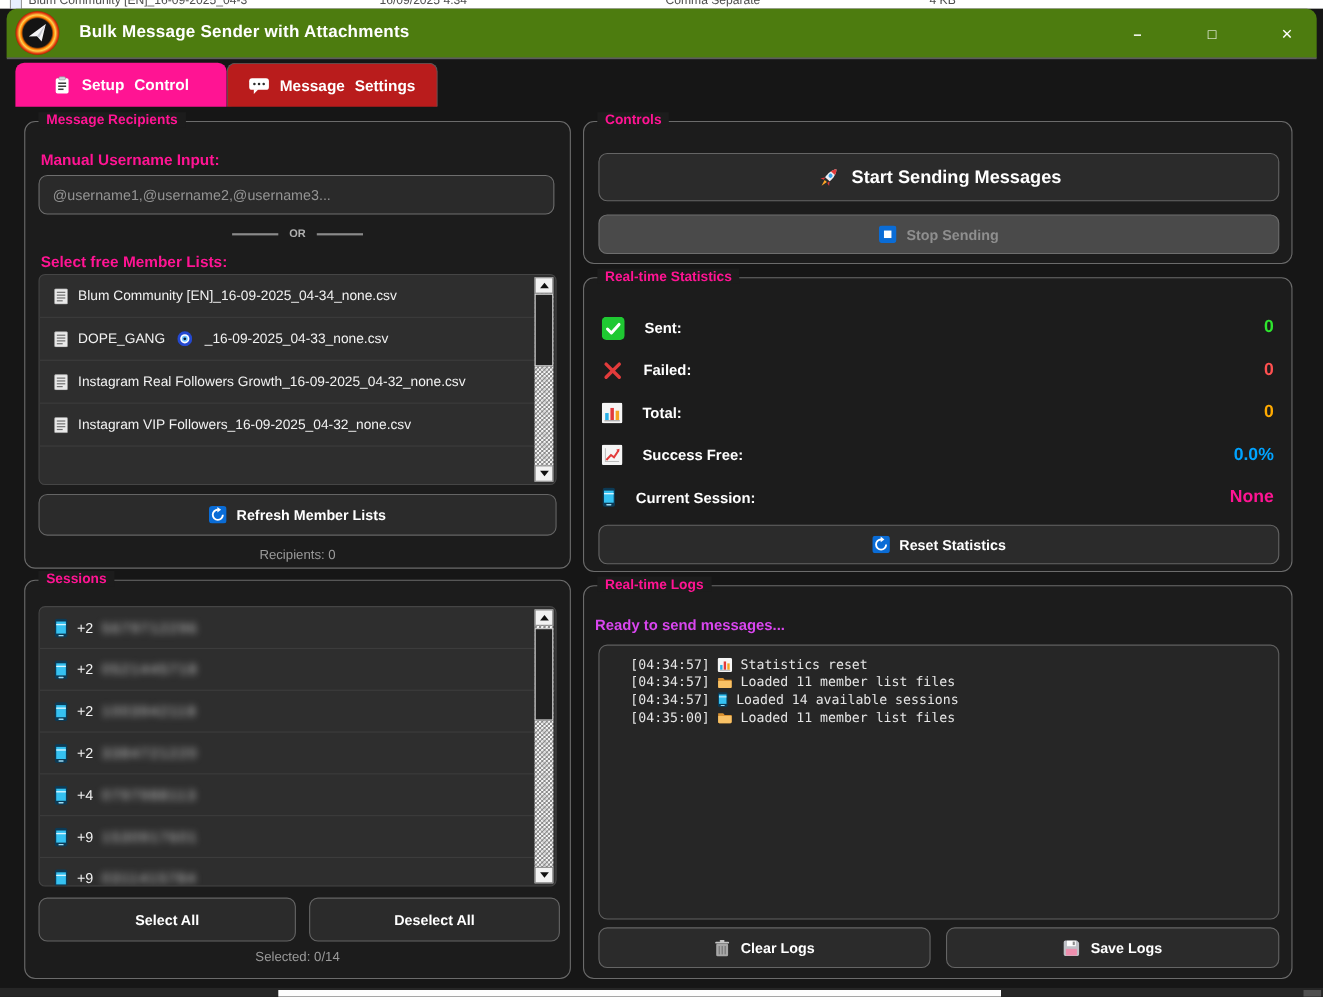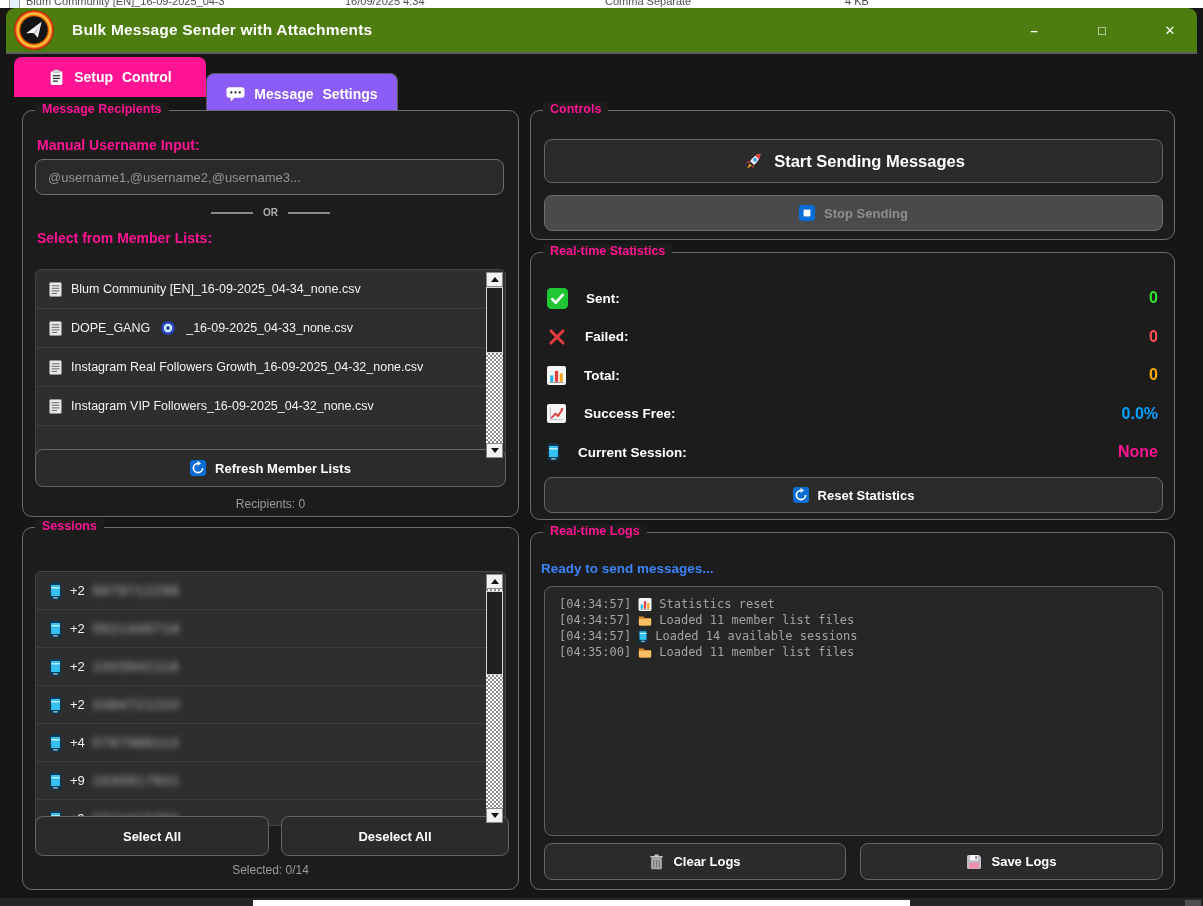--- a/index.html
+++ b/index.html
@@ -25,39 +25,39 @@
     color:#fff;font-size:15.5px;font-weight:bold;letter-spacing:.2px;}
   .winbtns{position:absolute;right:16px;top:0;height:44px;display:flex;align-items:center;gap:46px;}
   .winbtn{width:22px;height:22px;display:flex;align-items:center;justify-content:center;
     color:#fff;font-size:13px;cursor:default;}
   .winbtn.mini{font-weight:bold;}
   
   .tabs{position:absolute;left:14px;top:49px;height:40px;display:flex;}
   .tab{width:192px;height:40px;display:flex;align-items:center;justify-content:center;gap:9px;
     font-size:14px;font-weight:bold;color:#fff;border-radius:8px 8px 0 0;box-sizing:border-box;word-spacing:5px;}
   .tab-active{background:#ff1493;}
-  .tab-idle{background:#8b5cf6;border:1px solid #5a5a5a;border-bottom:none;margin-top:16px;}
+  .tab-idle{background:#b91c1c;border:1px solid #5a5a5a;border-bottom:none;}
   
   .group{position:absolute;background:#1c1c1c;border:1px solid #6b6b6b;border-radius:10px;box-sizing:border-box;}
   .gtitle{position:absolute;top:-9px;left:12px;background:#1c1c1c;padding:0 7px;
     color:#ff1493;font-size:12.5px;font-weight:bold;white-space:nowrap;}
   .plabel{position:absolute;color:#ff1493;font-size:14px;font-weight:bold;}
   .graytxt{position:absolute;color:#9a9a9a;font-size:12px;width:100%;text-align:center;}
   
   .tinput{position:absolute;left:12px;width:469px;height:36px;background:#2a2a2a;border:1px solid #6e6e6e;
     border-radius:8px;color:#f0f0f0;font-size:13px;padding:0 12px;box-sizing:border-box;font-family:"Liberation Sans",sans-serif;}
   .tinput::placeholder{color:#949494;}
   .btn{background:#2b2b2b;border:1px solid #656565;border-radius:8px;color:#fff;font-weight:bold;
     font-size:13px;display:flex;align-items:center;justify-content:center;gap:9px;box-sizing:border-box;cursor:default;}
   .btn-disabled{background:#4a4a4a;color:#8f8f8f;border-color:#6e6e6e;}
   .ordiv{position:absolute;left:0;width:100%;display:flex;align-items:center;justify-content:center;gap:10px;
     color:#b0b0b0;font-weight:bold;font-size:10px;}
   .ordiv::before,.ordiv::after{content:"";width:42px;height:2px;background:#8a8a8a;}
   
-  .list{position:absolute;background:#2e2e2e;border:1px solid #454545;border-radius:6px;overflow:hidden;box-sizing:border-box;margin-top:20px;}
+  .list{position:absolute;background:#2e2e2e;border:1px solid #454545;border-radius:6px;overflow:hidden;box-sizing:border-box;}
   .mrow{height:38px;display:flex;align-items:center;gap:9px;padding:0 13px;border-bottom:1px solid #3c3c3c;
     color:#f2f2f2;font-size:12.5px;white-space:nowrap;}
   .srow{height:37px;display:flex;align-items:center;gap:8px;padding:0 13px;border-bottom:1px solid #3c3c3c;
     color:#f2f2f2;font-size:13px;white-space:nowrap;}
   .blurred{filter:blur(3.2px);color:#d0d0d0;letter-spacing:1.5px;font-size:13px;}
   
   .vsb{position:absolute;top:2px;right:2px;width:17px;display:flex;flex-direction:column;z-index:3;}
   .sb-btn{height:15px;background:#f2f2f2;border:1px solid #8a8a8a;box-sizing:border-box;
     display:flex;align-items:center;justify-content:center;}
   .sb-btn.up::after{content:"";border-left:4px solid transparent;border-right:4px solid transparent;border-bottom:5px solid #111;}
@@ -65,23 +65,23 @@
   .sb-track{flex:1;position:relative;background-color:#8a8a8a;
     background-image:linear-gradient(45deg,#fff 25%,transparent 25%,transparent 75%,#fff 75%),
                      linear-gradient(45deg,#fff 25%,transparent 25%,transparent 75%,#fff 75%);
     background-size:4px 4px;background-position:0 0,2px 2px;}
   .sb-thumb{position:absolute;left:0;width:100%;background:#1f1f1f;border:1px solid #d6d6d6;box-sizing:border-box;}
   
   .stat{height:38.5px;display:flex;align-items:center;padding:0 16px;}
   .stat .slabel{margin-left:18px;color:#fff;font-weight:bold;font-size:13.5px;}
   .stat .svalue{margin-left:auto;font-weight:bold;font-size:16px;}
   
-  .log-status{position:absolute;color:#3b82f6;font-weight:bold;font-size:13.5px;}
+  .log-status{position:absolute;color:#d946ef;font-weight:bold;font-size:13.5px;}
   .logbox{position:absolute;background:#262626;border:1px solid #606060;border-radius:8px;
-    padding:9px 14px;font-family:"DejaVu Sans Mono",monospace;font-size:12px;color:#a3a3a3;
+    padding:9px 28px;font-family:"DejaVu Sans Mono",monospace;font-size:12px;color:#e5e5e5;
     box-sizing:border-box;overflow:hidden;}
   .logline{display:flex;align-items:center;gap:7px;height:16px;}
   .logline .ltime{white-space:pre;}
   .ic{flex:none;display:inline-block;}
   .ic-clip{width:17px;height:17px;} .ic-bubble{width:19px;height:16px;}
   .ic-doc{width:13px;height:15px;} .ic-nazar{width:14px;height:14px;margin:0 2px;}
   .ic-refresh{width:16px;height:16px;} .ic-stop{width:16px;height:16px;}
   .ic-rocket{width:23px;height:23px;} .ic-check{width:21px;height:21px;}
   .ic-cross{width:20px;height:20px;} .ic-bars{width:19px;height:19px;}
   .ic-chartup{width:19px;height:19px;} .ic-phone{width:13px;height:18px;}
@@ -232,21 +232,21 @@
     </div>
   </div>
 
   <div class="group" style="left:22px;top:102px;width:497px;height:407px;">
     <div class="gtitle">Message Recipients</div>
     <div class="plabel" style="left:14px;top:26px;">Manual Username Input:</div>
     <input class="tinput" style="top: 48px;" placeholder="@username1,@username2,@username3...">
     <div class="ordiv" style="top:96px;">
       <span>OR</span>
     </div>
-    <div class="plabel" style="left:14px;top:119px;">Select from Member Lists:</div>
+    <div class="plabel" style="left:14px;top:119px;">Select free Member Lists:</div>
     <div class="list" style="left:12px;top:138px;width:471px;height:192px;" id="memberList">
       <div class="vsb" style="bottom:2px;">
         <div class="sb-btn up"></div>
         <div class="sb-track">
           <div class="sb-thumb" style="top:0;height:66px;"></div>
         </div>
         <div class="sb-btn down"></div>
       </div>
     <div class="mrow">
           <svg class="ic ic-doc">

